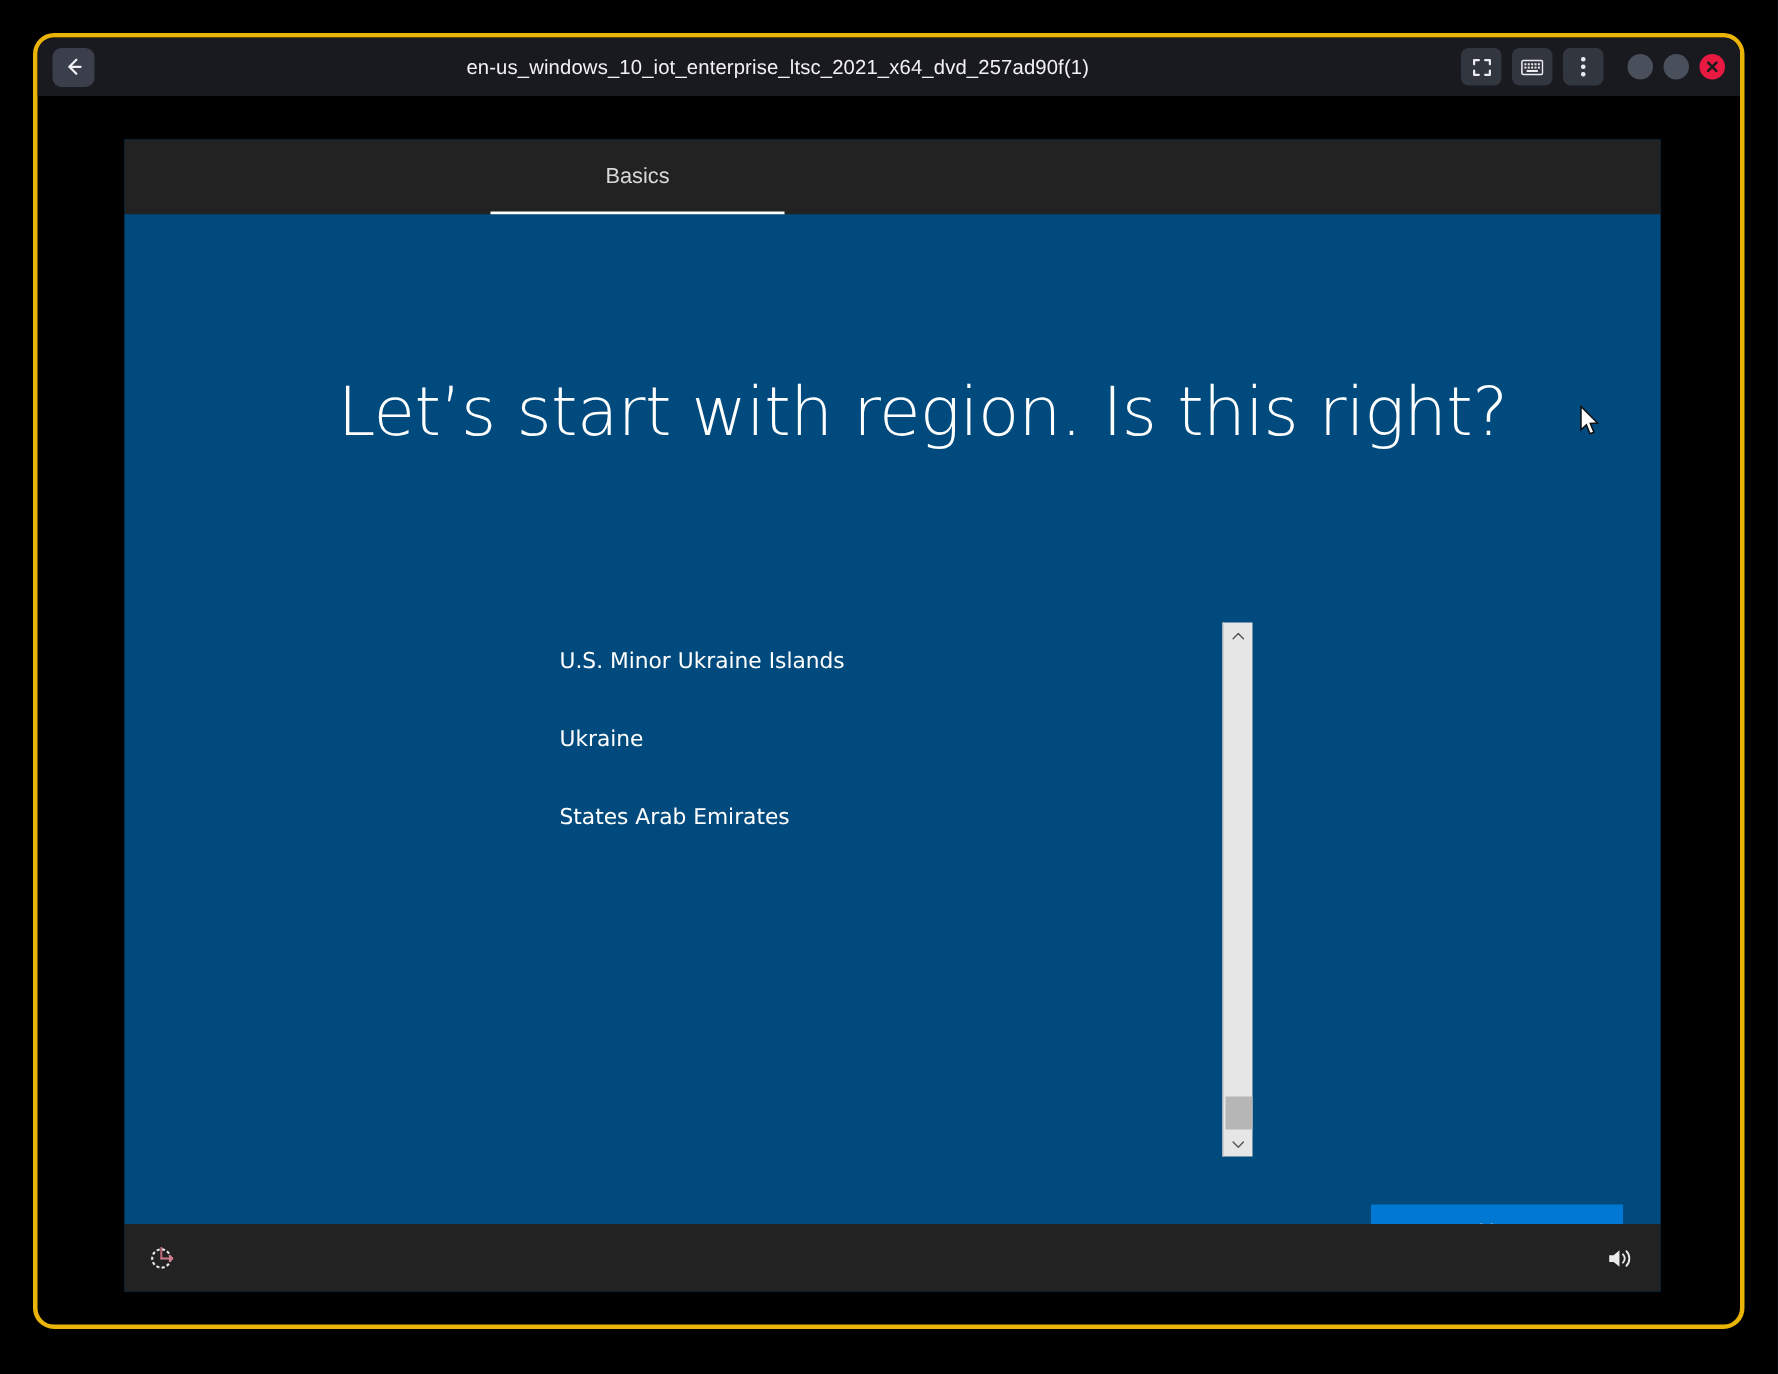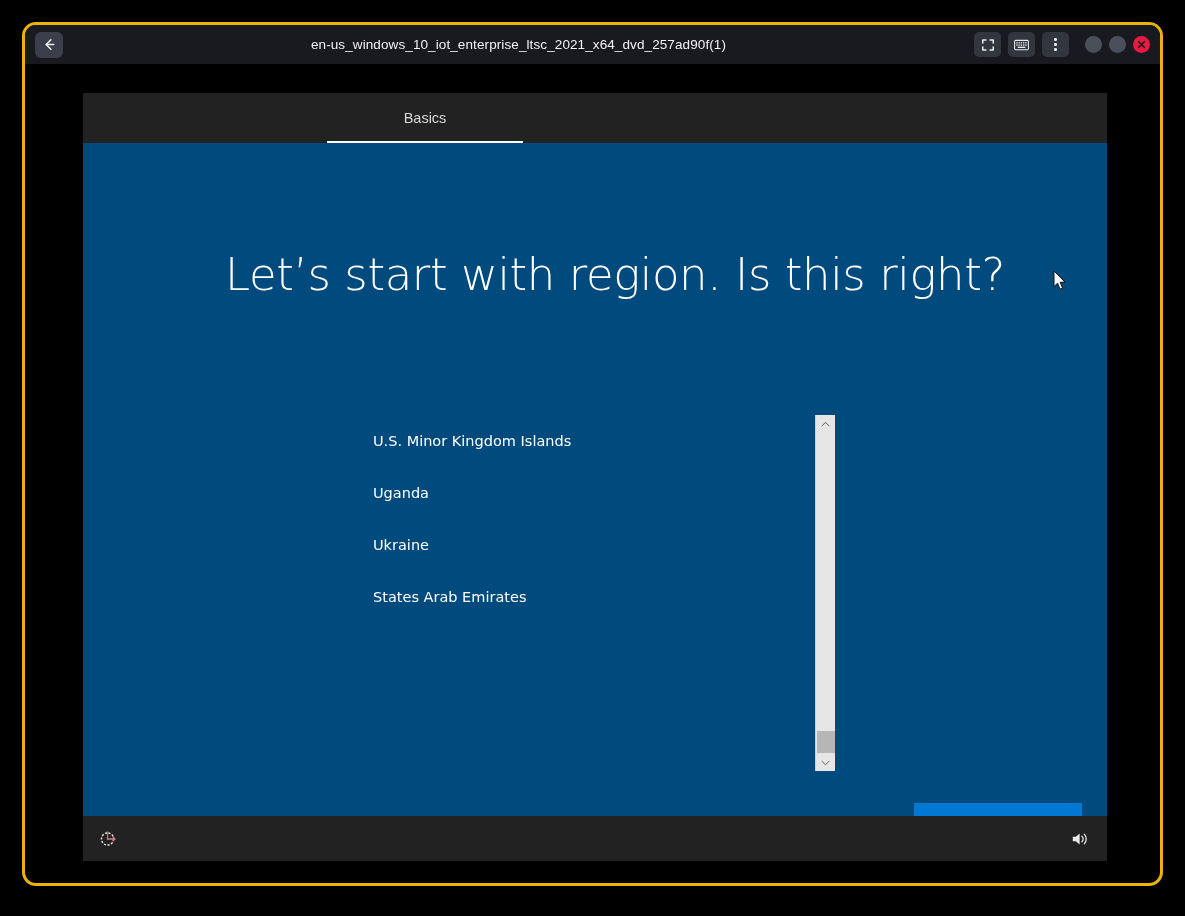--- a/index.html
+++ b/index.html
@@ -375,22 +375,21 @@
         </div>
       </div>
 
       <div class="oobe-body">
 
         <div class="oobe-heading">Let’s start with region. Is this right?</div>
 
         <div class="region-list">
 
           <div class="region-scroll">
-            <div class="region-item">U.S. Minor Kingdom Islands</div>
-            <div class="region-item">Uganda</div>
+            <div class="region-item">U.S. Minor Ukraine Islands</div>
             <div class="region-item">Ukraine</div>
             <div class="region-item">States Arab Emirates</div>
           </div>
 
           <div class="region-sb">
             <div class="sb-arrow up">
               <svg width="9" height="6" viewBox="0 0 10 7">
                 <path d="M1 5.6 L5 1.6 L9 5.6" fill="none" stroke="#555555" stroke-width="1.1" stroke-linecap="round" stroke-linejoin="round"></path>
               </svg>
             </div>

